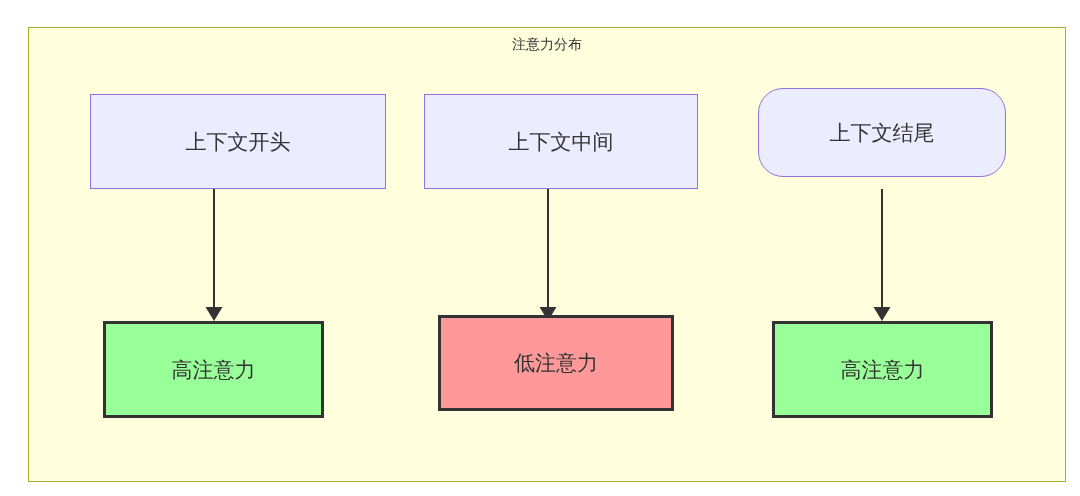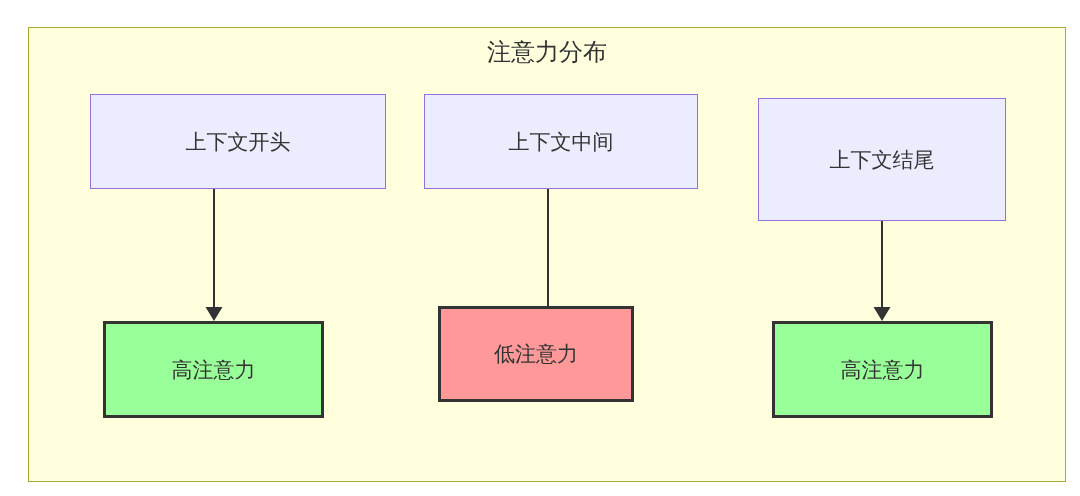--- a/index.html
+++ b/index.html
@@ -29,21 +29,21 @@
     position: absolute;
     left: 28px; top: 27px;
     width: 1038px; height: 455px;
     background: var(--subgraph-bg);
     border: 1.5px solid var(--subgraph-border);
   }
   .subgraph-title {
     position: absolute;
     top: 8px; left: 0; right: 0;
     text-align: center;
-    font-size: 24px;
+    font-size: 14px;
     font-weight: 400;
     color: var(--text);
   }
   .node {
     position: absolute;
     display: flex;
     align-items: center;
     justify-content: center;
     font-size: 21px;
     color: var(--text);
@@ -55,25 +55,25 @@
   }
   .node.result {
     border: 3px solid var(--result-border);
   }
   .node.result.high { background: var(--high-bg); text-align: center; }
   .node.result.low  { background: var(--low-bg); }
 
   
   .pos-ctx-start  { left: 61px;  top: 66px; width: 296px; height: 95px; }
   .pos-ctx-middle { left: 395px; top: 66px; width: 274px; height: 95px; }
-  .pos-ctx-end    { left: 729px; top: 70px; width: 248px; height: 123px; }
+  .pos-ctx-end    { left: 729px; top: 60px; width: 248px; height: 89px; border-radius: 25px; }
 
   
   .pos-res-start  { left: 74px;  top: 293px; width: 221px; height: 97px; }
-  .pos-res-middle { left: 409px; top: 278px; width: 196px; height: 96px; }
+  .pos-res-middle { left: 409px; top: 287px; width: 236px; height: 96px; }
   .pos-res-end    { left: 743px; top: 293px; width: 221px; height: 97px; }
 
   .edges {
     position: absolute;
     left: 0; top: 0;
     width: 1038px; height: 455px;
     pointer-events: none;
   }
   .edge-line { stroke: var(--edge); stroke-width: 2; }
   .edge-head { fill: var(--edge); }

